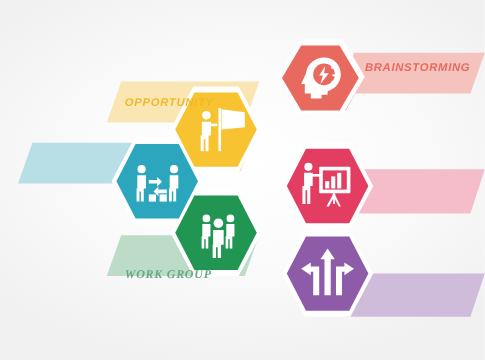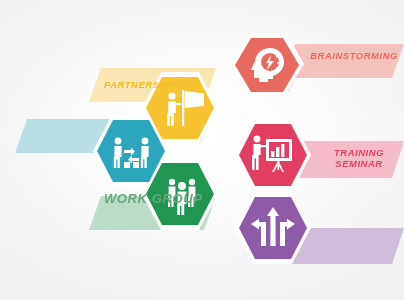--- a/index.html
+++ b/index.html
@@ -13,21 +13,21 @@
 
   .lbl {
     position:absolute;
     font-style:italic;
     font-weight:bold;
     letter-spacing:0.6px;
     line-height:1.12;
     white-space:pre-line;
     pointer-events:none;
   }
-  .lbl-r { text-align:right; }
+  .lbl-r { text-align:center; }
   .lbl-l { text-align:left; }
 </style>
 </head>
 <body>
 
 <div id="stage">
 
   <svg class="board" viewBox="0 0 404 300">
     <defs>
       <clipPath id="clipAll">
@@ -176,22 +176,20 @@
           <path d="M177.6,191.6 L186.4,191.6 L186.4,204 L184.2,204 L184.2,215 L181.4,215 L181.4,206
                    L180,206 L180,215 L177.2,215 L177.2,204 L177.6,204 Z"></path>
         </g>
       </g>
 
     </g>
   </svg>
 
   <div class="lbl lbl-r" style="left:298px; top:51px; width:100px; font-size:9.4px; color:#e8695d;">BRAINSTORMING</div>
 
-  <div class="lbl lbl-r" style="left:315px; top:148px; width:88px; font-size:9.4px; color:#e33e62; text-align:center;">TRAINING
-SEMINAR</div>
 
 
-  <div class="lbl lbl-l" style="left:104px; top:80px; width:100px; font-size:9.4px; color:#f1b82a;">PARTNERSHIP</div>
+  <div class="lbl lbl-l" style="left:104px; top:80px; width:100px; font-size:9.4px; color:#f1b82a;">OPPORTUNITY</div>
 
 
-  <div class="lbl lbl-l" style="left:104px; top:192px; width:100px; font-size:13px; color:#67a97f;">WORK GROUP</div>
+  <div class="lbl lbl-l" style="left:104px; top:224px; width:100px; font-size:10px; color:#67a97f;font-family:Liberation Serif, serif;">WORK GROUP</div>
 
 </div>
 
 </body></html>

